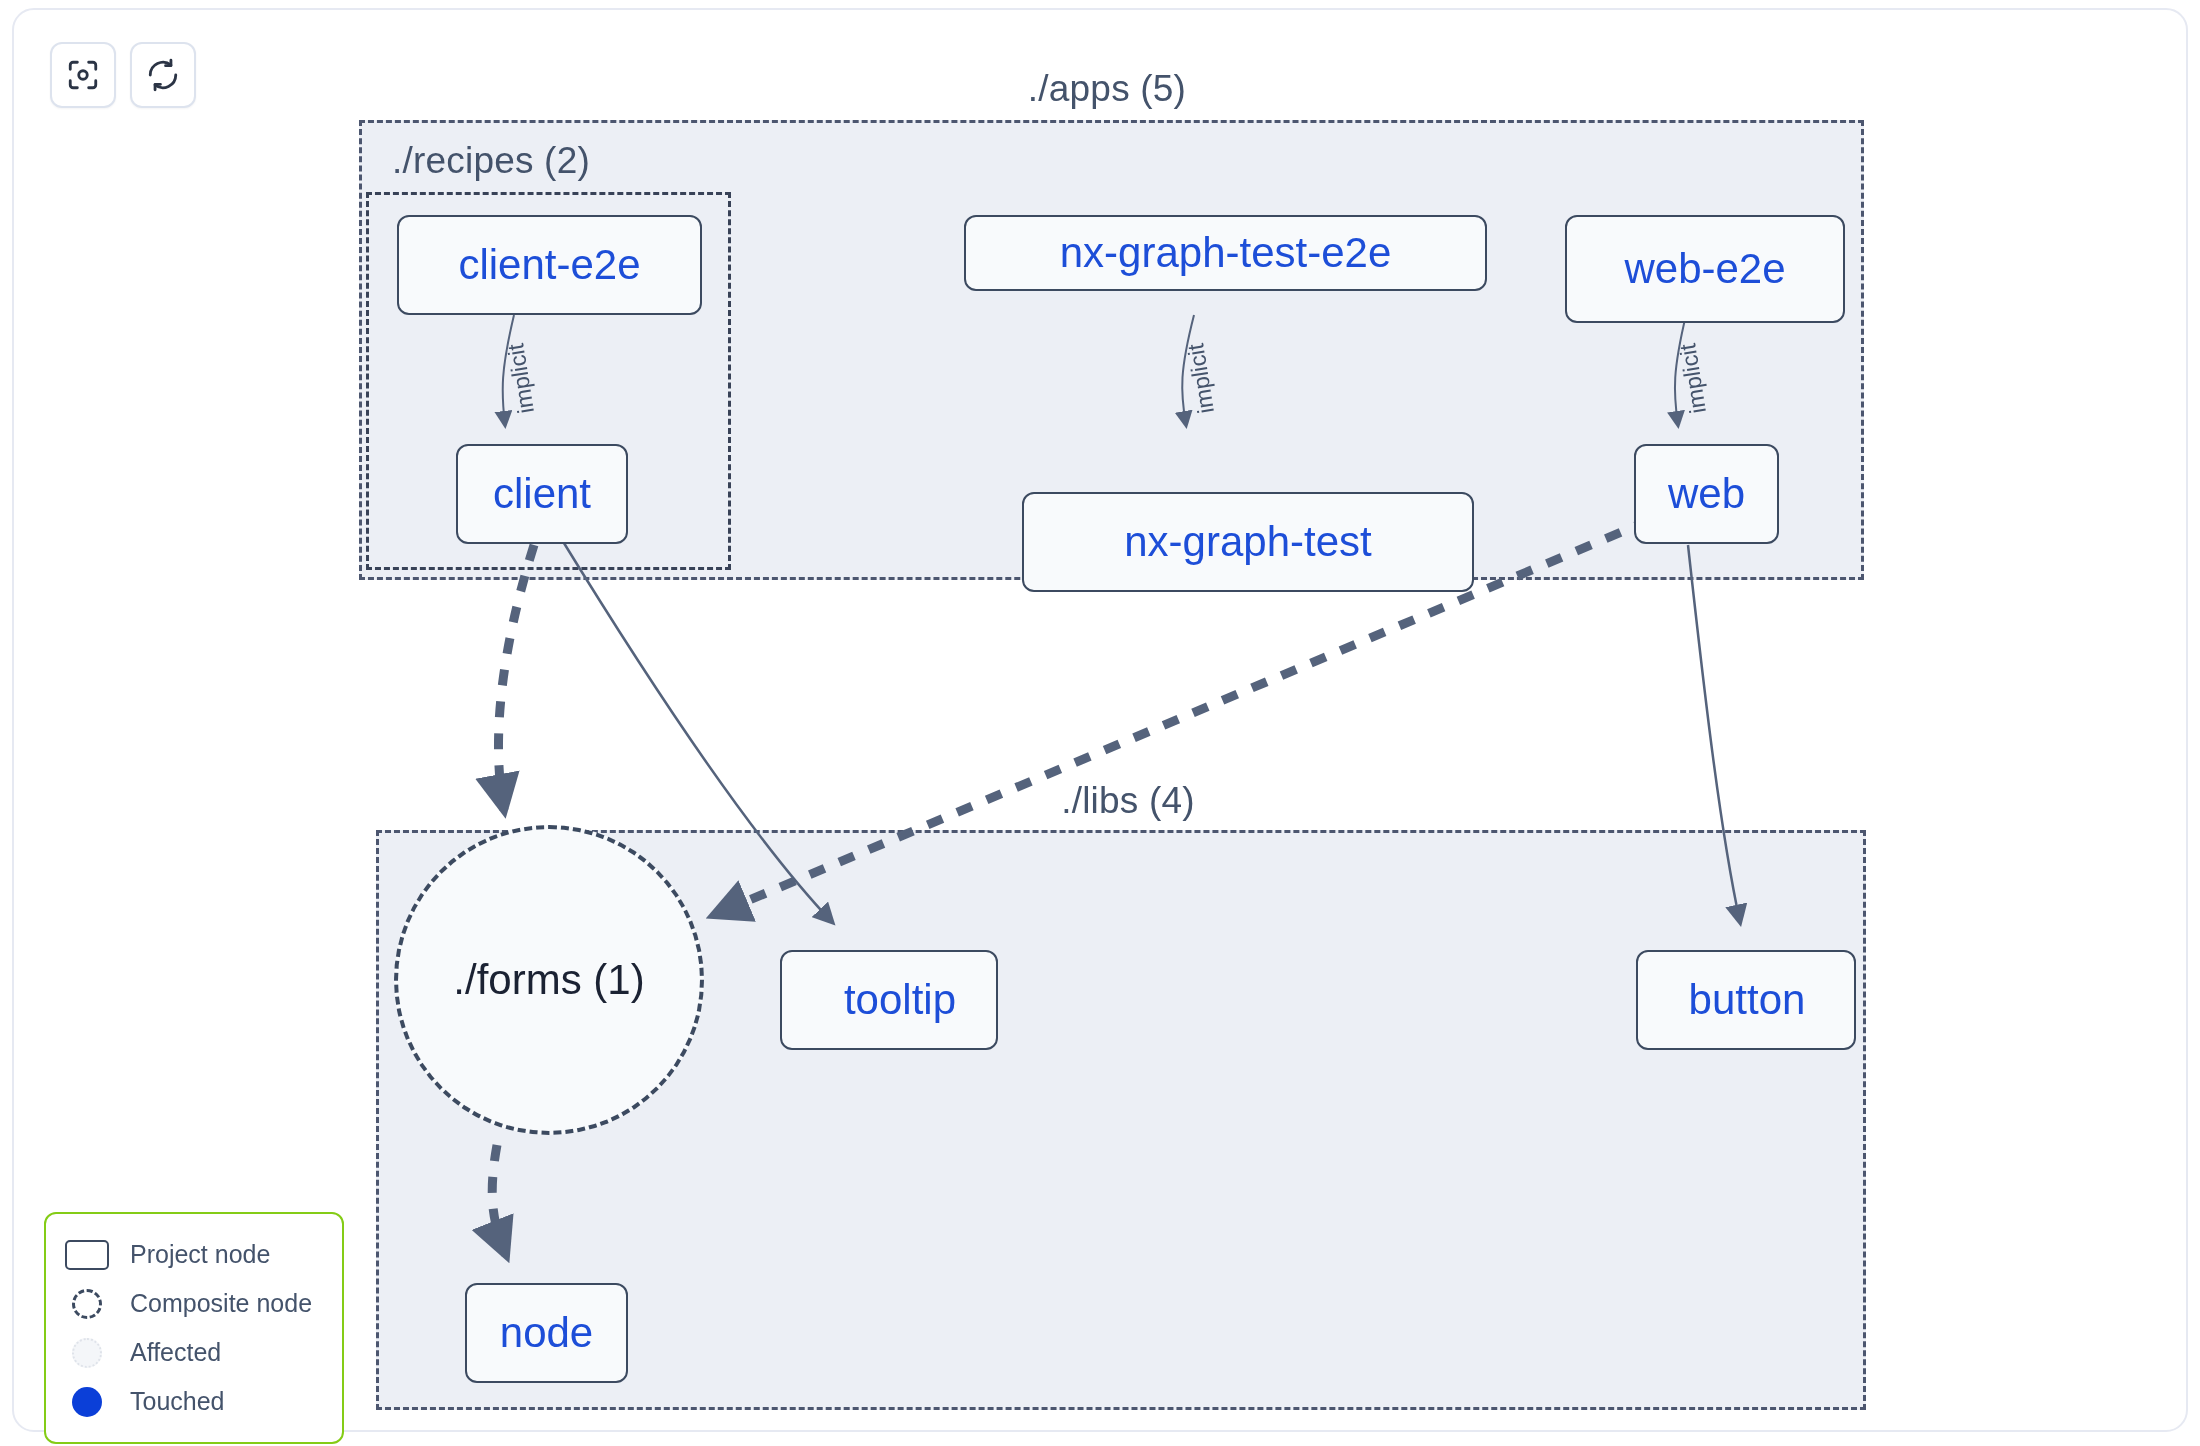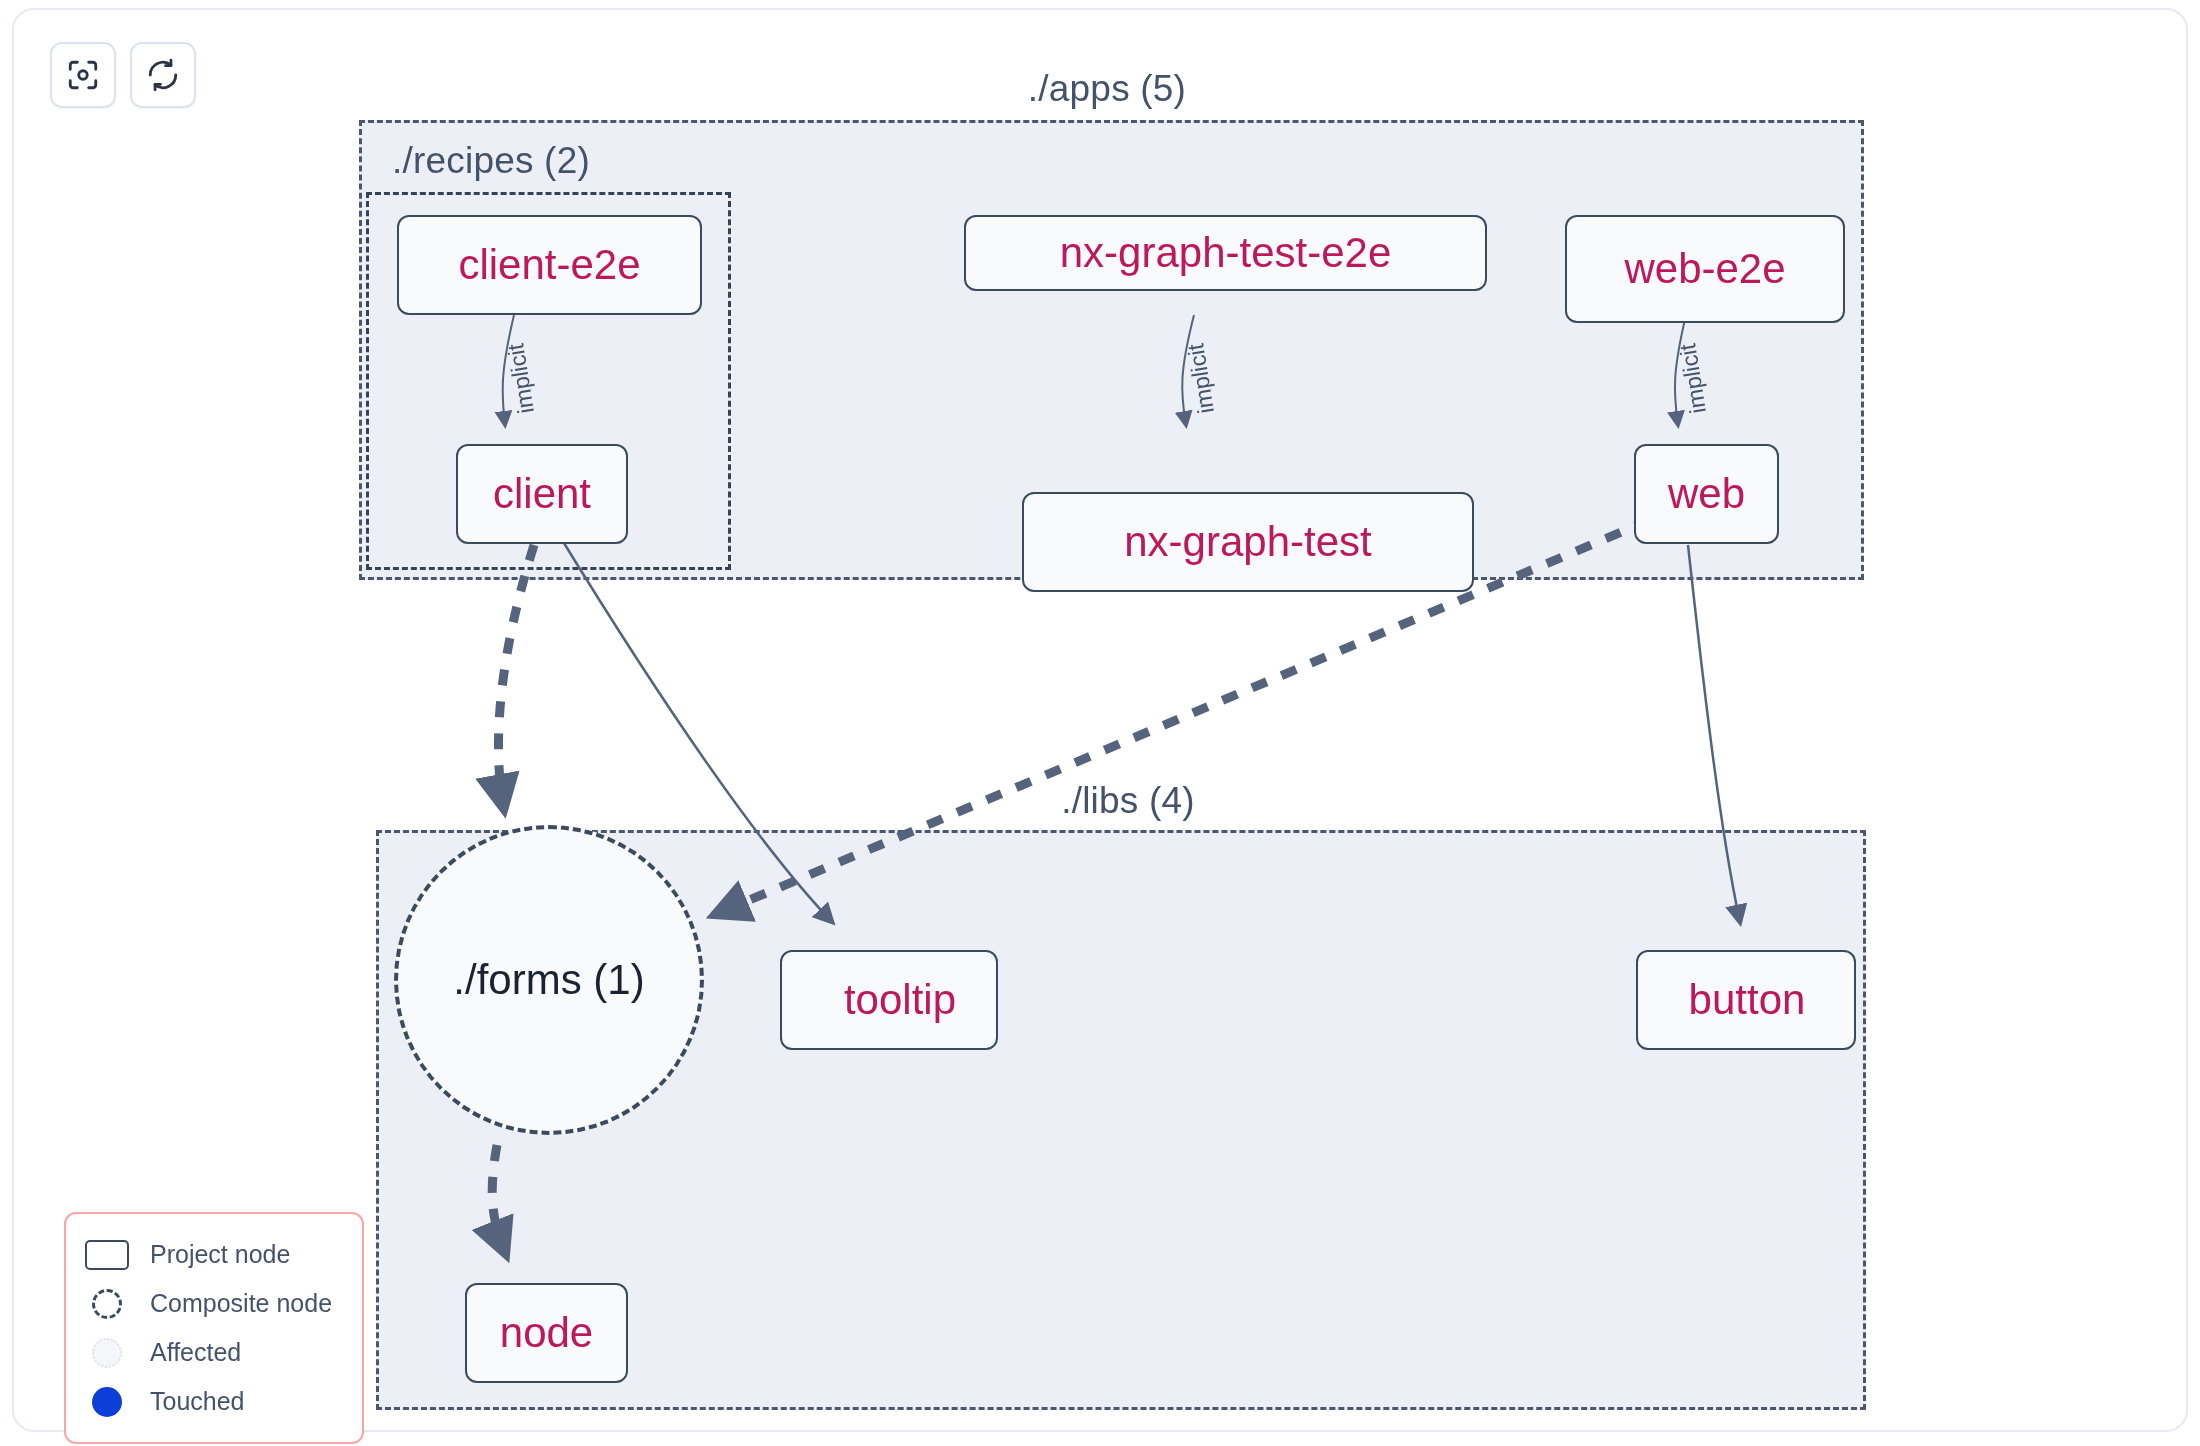--- a/index.html
+++ b/index.html
@@ -96,21 +96,21 @@
   
   .node {
     position: absolute;
     background: #f8fafc;
     border: 2.5px solid #3c4a60;
     border-radius: 12px;
     display: flex;
     align-items: center;
     justify-content: center;
     box-sizing: border-box;
-    color: #be185d;
+    color: #1d4ed8;
     font-size: 42px;
     z-index: 30;
     cursor: pointer;
     white-space: nowrap;
     padding: 0 22px;
   }
 
   
   .composite-node {
     position: absolute;
@@ -135,25 +135,25 @@
     color: #44536b;
     z-index: 32;
     white-space: nowrap;
     transform-origin: center center;
     pointer-events: none;
   }
 
   
   .legend {
     position: absolute;
-    left: 50px;
+    left: 30px;
     top: 1202px;
     width: 300px;
     background: #ffffff;
-    border: 2px solid #fca5a5;
+    border: 2px solid #84cc16;
     border-radius: 12px;
     padding: 16px 18px;
     box-sizing: border-box;
     z-index: 50;
   }
   .legend-row {
     display: flex;
     align-items: center;
     height: 49px;
     gap: 20px;

